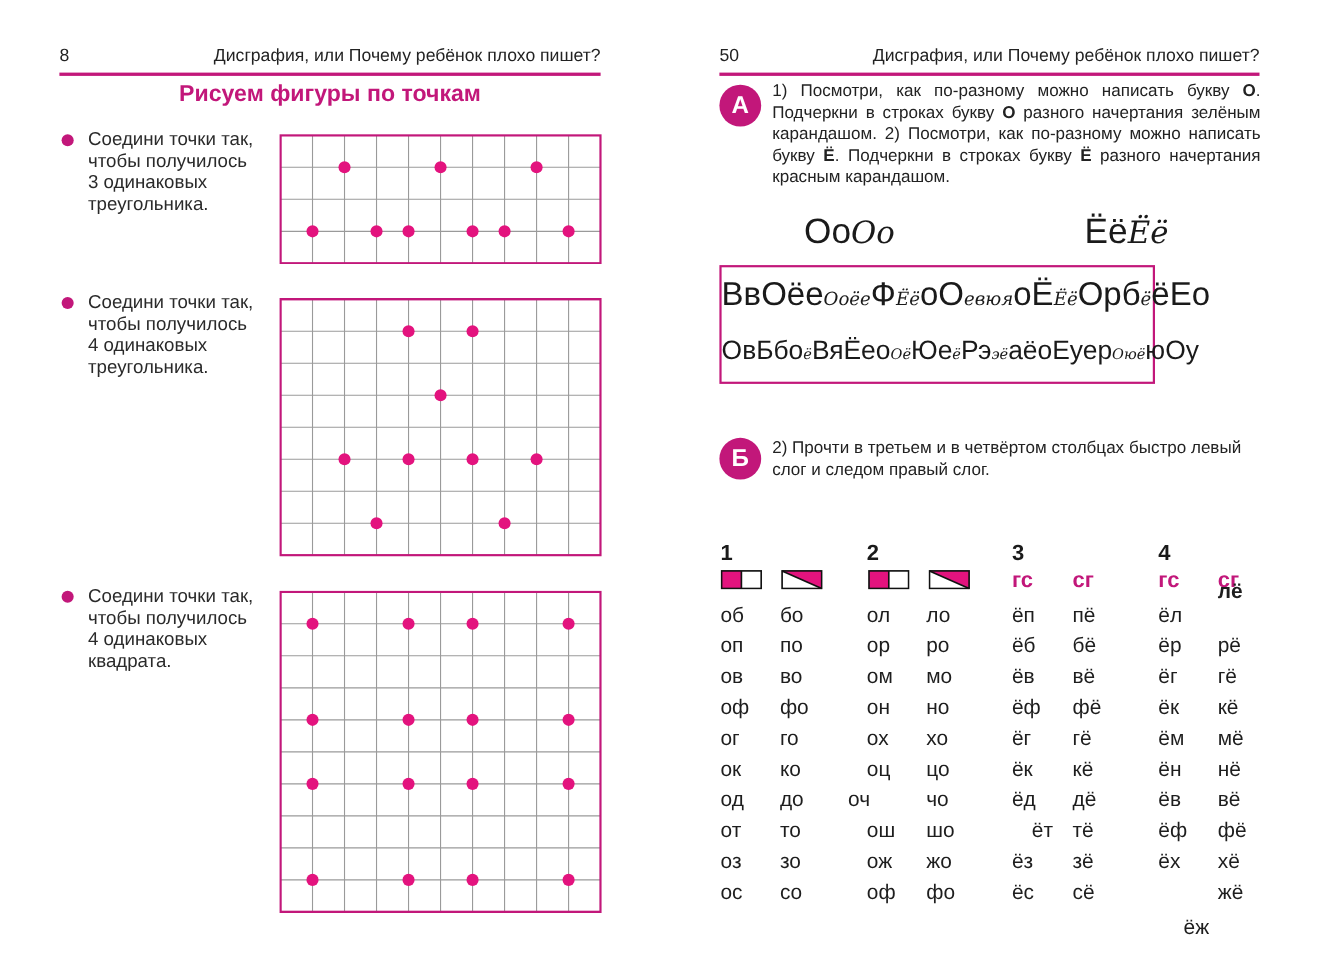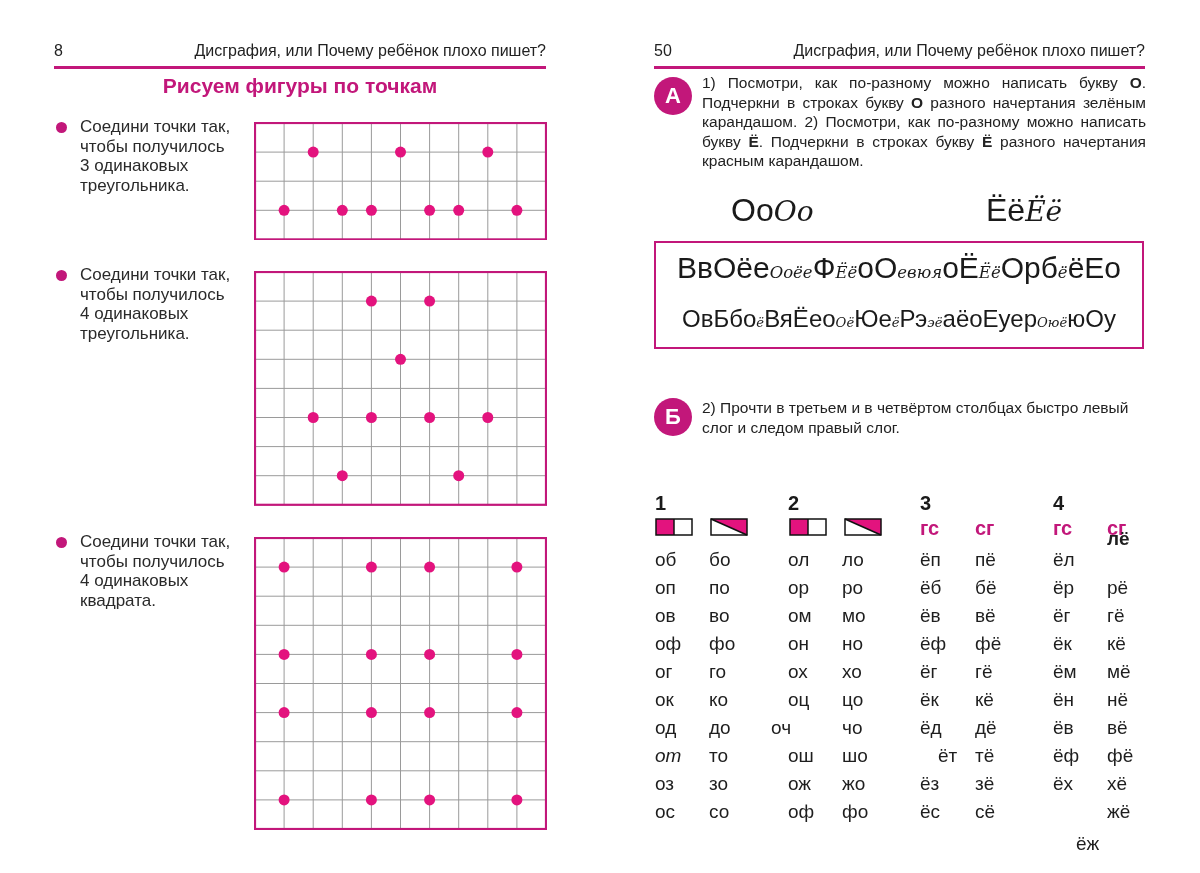--- a/index.html
+++ b/index.html
@@ -27,21 +27,21 @@
   .badge { position: absolute; width: 38px; height: 38px; border-radius: 50%; background: #c2177a;
     color: #fff; font-weight: bold; font-size: 22px; display: flex; align-items: center; justify-content: center; }
   .instr { position: absolute; left: 702px; width: 444px; font-size: 15.5px; line-height: 19.5px;
     text-align: justify; color: #222; }
   .instr b { font-weight: bold; }
 
   .sample { position: absolute; font-size: 32px; color: #1a1a1a; }
   .cursive { font-family: "DejaVu Serif", serif; font-style: italic; font-weight: normal; }
   .cursive-sm { font-family: "DejaVu Serif", serif; font-style: italic; font-size: 0.55em; }
 
-  .letters-box { position: absolute; left: 654px; top: 241px; width: 490px; height: 108px;
+  .letters-box { position: absolute; left: 654px; top: 241px; width: 396px; height: 108px;
     border: 2px solid #c2177a; box-sizing: border-box; }
   .letters-row { position: absolute; left: 0; width: 100%; text-align: center; white-space: nowrap; color: #1a1a1a; }
 
   .col-head { position: absolute; font-weight: bold; font-size: 20px; color: #1a1a1a; }
   .gc { position: absolute; font-weight: bold; font-size: 20px; color: #c2177a; }
   .syl { position: absolute; font-size: 19px; color: #1e1e1e; }
   .icon-box { position: absolute; width: 38px; height: 18px; }
 </style>
 </head>
 <body>
@@ -230,21 +230,21 @@
 <div class="gc" style="left:1107px; top:517px">сг</div>
 
 <div id="syllables">
     <div class="syl" style="left: 655px; top: 549px;">об</div>
     <div class="syl" style="left: 655px; top: 577px;">оп</div>
     <div class="syl" style="left: 655px; top: 605px;">ов</div>
     <div class="syl" style="left: 655px; top: 633px;">оф</div>
     <div class="syl" style="left: 655px; top: 661px;">ог</div>
     <div class="syl" style="left: 655px; top: 689px;">ок</div>
     <div class="syl" style="left: 655px; top: 717px;">од</div>
-    <div class="syl" style="left: 655px; top: 745px; font-style: italic;">от</div>
+    <div class="syl" style="left: 655px; top: 745px;">от</div>
     <div class="syl" style="left: 655px; top: 773px;">оз</div>
     <div class="syl" style="left: 655px; top: 801px;">ос</div>
     <div class="syl" style="left: 709px; top: 549px;">бо</div>
     <div class="syl" style="left: 709px; top: 577px;">по</div>
     <div class="syl" style="left: 709px; top: 605px;">во</div>
     <div class="syl" style="left: 709px; top: 633px;">фо</div>
     <div class="syl" style="left: 709px; top: 661px;">го</div>
     <div class="syl" style="left: 709px; top: 689px;">ко</div>
     <div class="syl" style="left: 709px; top: 717px;">до</div>
     <div class="syl" style="left: 709px; top: 745px;">то</div>

